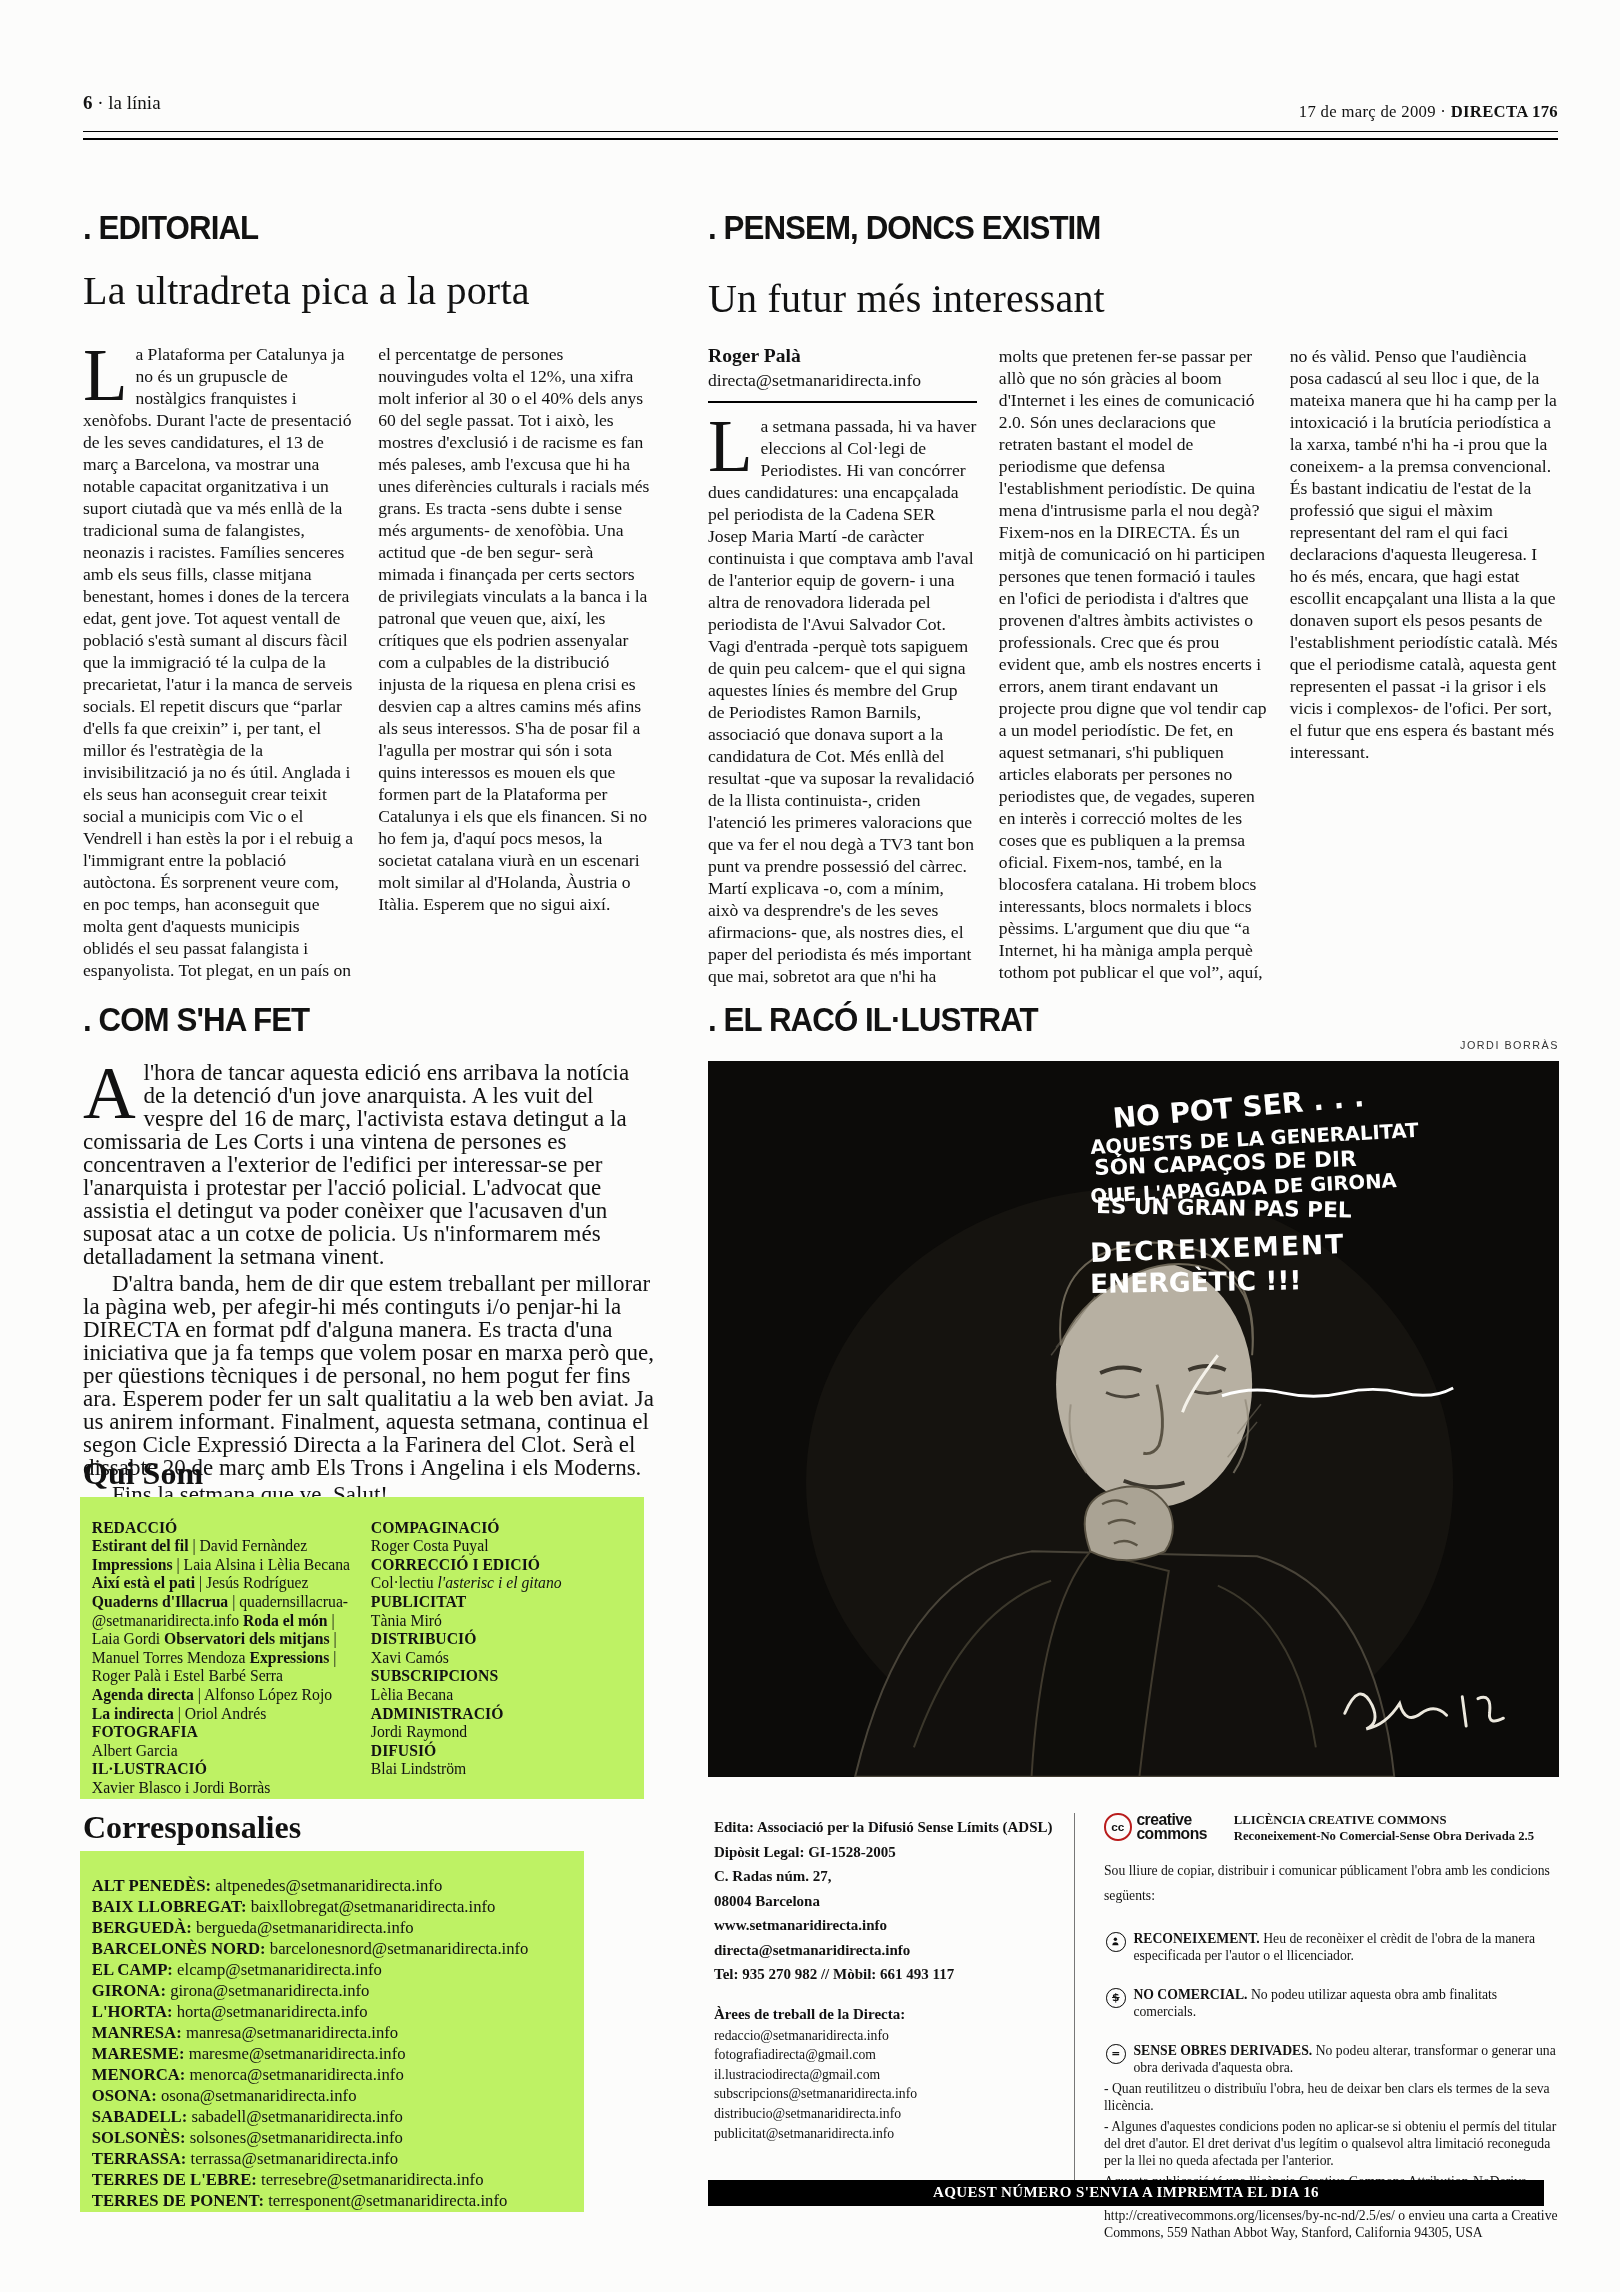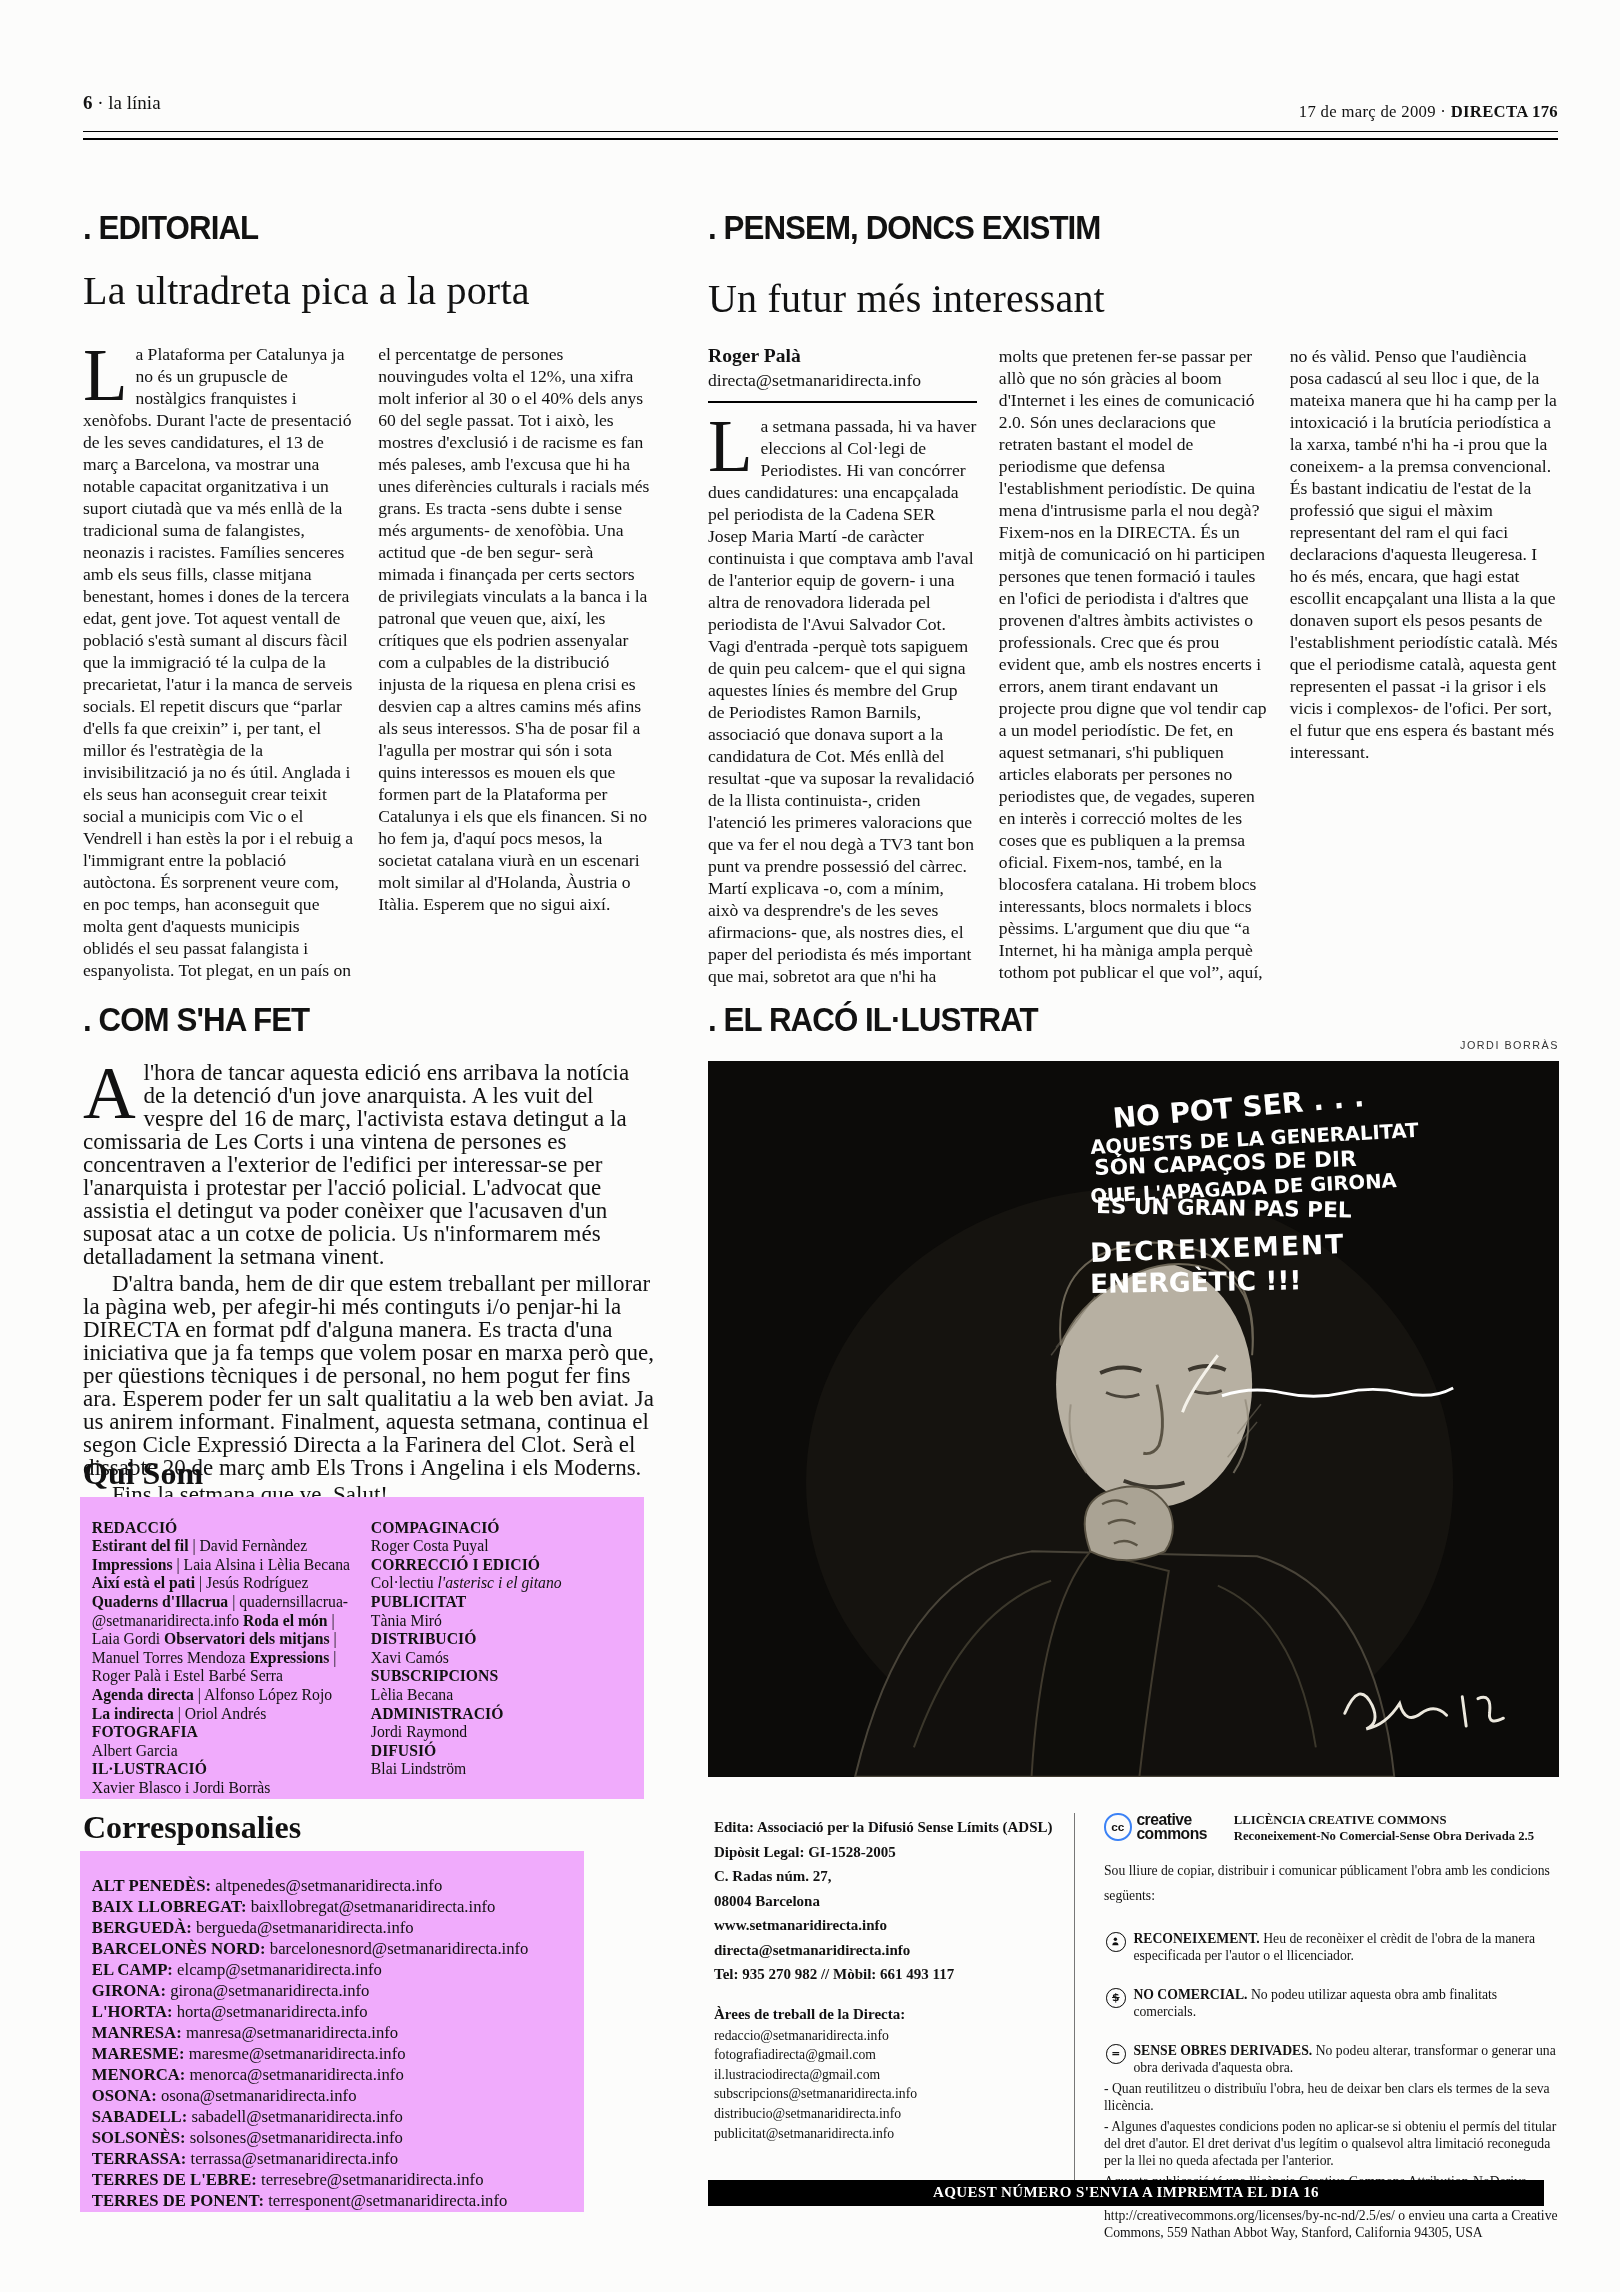--- a/index.html
+++ b/index.html
@@ -47,40 +47,40 @@
   .speech div:nth-child(1){font-size:28px;transform:rotate(-5deg);margin-left:21.6px;margin-bottom:7.8px;}
   .speech div:nth-child(2){font-size:19.6px;transform:rotate(-3deg);}
   .speech div:nth-child(3){font-size:21.6px;transform:rotate(-2deg);margin-left:3.9px;}
   .speech div:nth-child(4){font-size:19.6px;transform:rotate(-3deg);}
   .speech div:nth-child(5){font-size:21.6px;transform:rotate(1deg);margin-left:5.9px;}
   .speech div:nth-child(6){font-size:26.5px;transform:rotate(-2deg);letter-spacing:2px;margin-top:5.9px;}
   .speech div:nth-child(7){font-size:26.5px;transform:rotate(-1deg);margin-top:3.9px;}
 
   
   .box-title{position:absolute;font-size:32px;font-weight:bold;}
-  .grey-box{position:absolute;background:#f0abfc;}
+  .grey-box{position:absolute;background:#bef264;}
   .qs-box{left:80px;top:1497px;width:564px;height:302px;padding:0;}
   .qs-cols{display:flex;gap:15.7px;padding:21.6px 9.8px 0 11.8px;}
   .qs-col{width:272px;font-size:15.7px;line-height:18.6px;}
   .qs-line{min-height:18.6px;}
   .cor-box{left:80px;top:1851px;width:504px;height:361px;}
   .cor-list{padding:23.5px 9.8px 0 11.8px;font-size:16.7px;line-height:21px;}
 
   
   .edita{position:absolute;left:714px;top:1815px;width:355px;}
   .edita-line{font-weight:bold;font-size:15px;line-height:24.5px;}
   .arees-title{font-weight:bold;font-size:15px;margin-top:17.6px;line-height:21.6px;}
   .aree-line{font-size:13.7px;line-height:19.6px;}
   .vdivider{position:absolute;left:1074px;top:1813px;height:376px;border-left:1px solid #777;}
 
   
   .cc{position:absolute;left:1104px;top:1813px;width:457px;}
   .cc-head{display:flex;align-items:flex-start;}
   .cc-logo{display:flex;align-items:center;gap:4.9px;width:118px;}
-  .cc-circle{width:23.5px;height:23.5px;border:2px solid #3b82f6;border-radius:50%;
+  .cc-circle{width:23.5px;height:23.5px;border:2px solid #b91c1c;border-radius:50%;
              display:flex;align-items:center;justify-content:center;
              font-family:"Liberation Sans",sans-serif;font-weight:bold;font-size:11.8px;}
   .cc-word{font-family:"Liberation Sans",sans-serif;font-weight:bold;font-size:15.7px;
            line-height:13.7px;letter-spacing:-0.5px;}
   .cc-titles{margin-left:11.8px;}
   .cc-t1{font-weight:bold;font-size:12.7px;line-height:15.7px;}
   .cc-t2{font-weight:bold;font-size:12.7px;line-height:15.7px;}
   .cc-intro{font-size:13.7px;line-height:25px;margin-top:13.7px;}
   .cc-item{display:flex;margin-top:22px;}
   .cc-ico{flex:0 0 17.6px;height:17.6px;border:1.5px solid #000;border-radius:50%;margin:2px 7.8px 0 2px;

